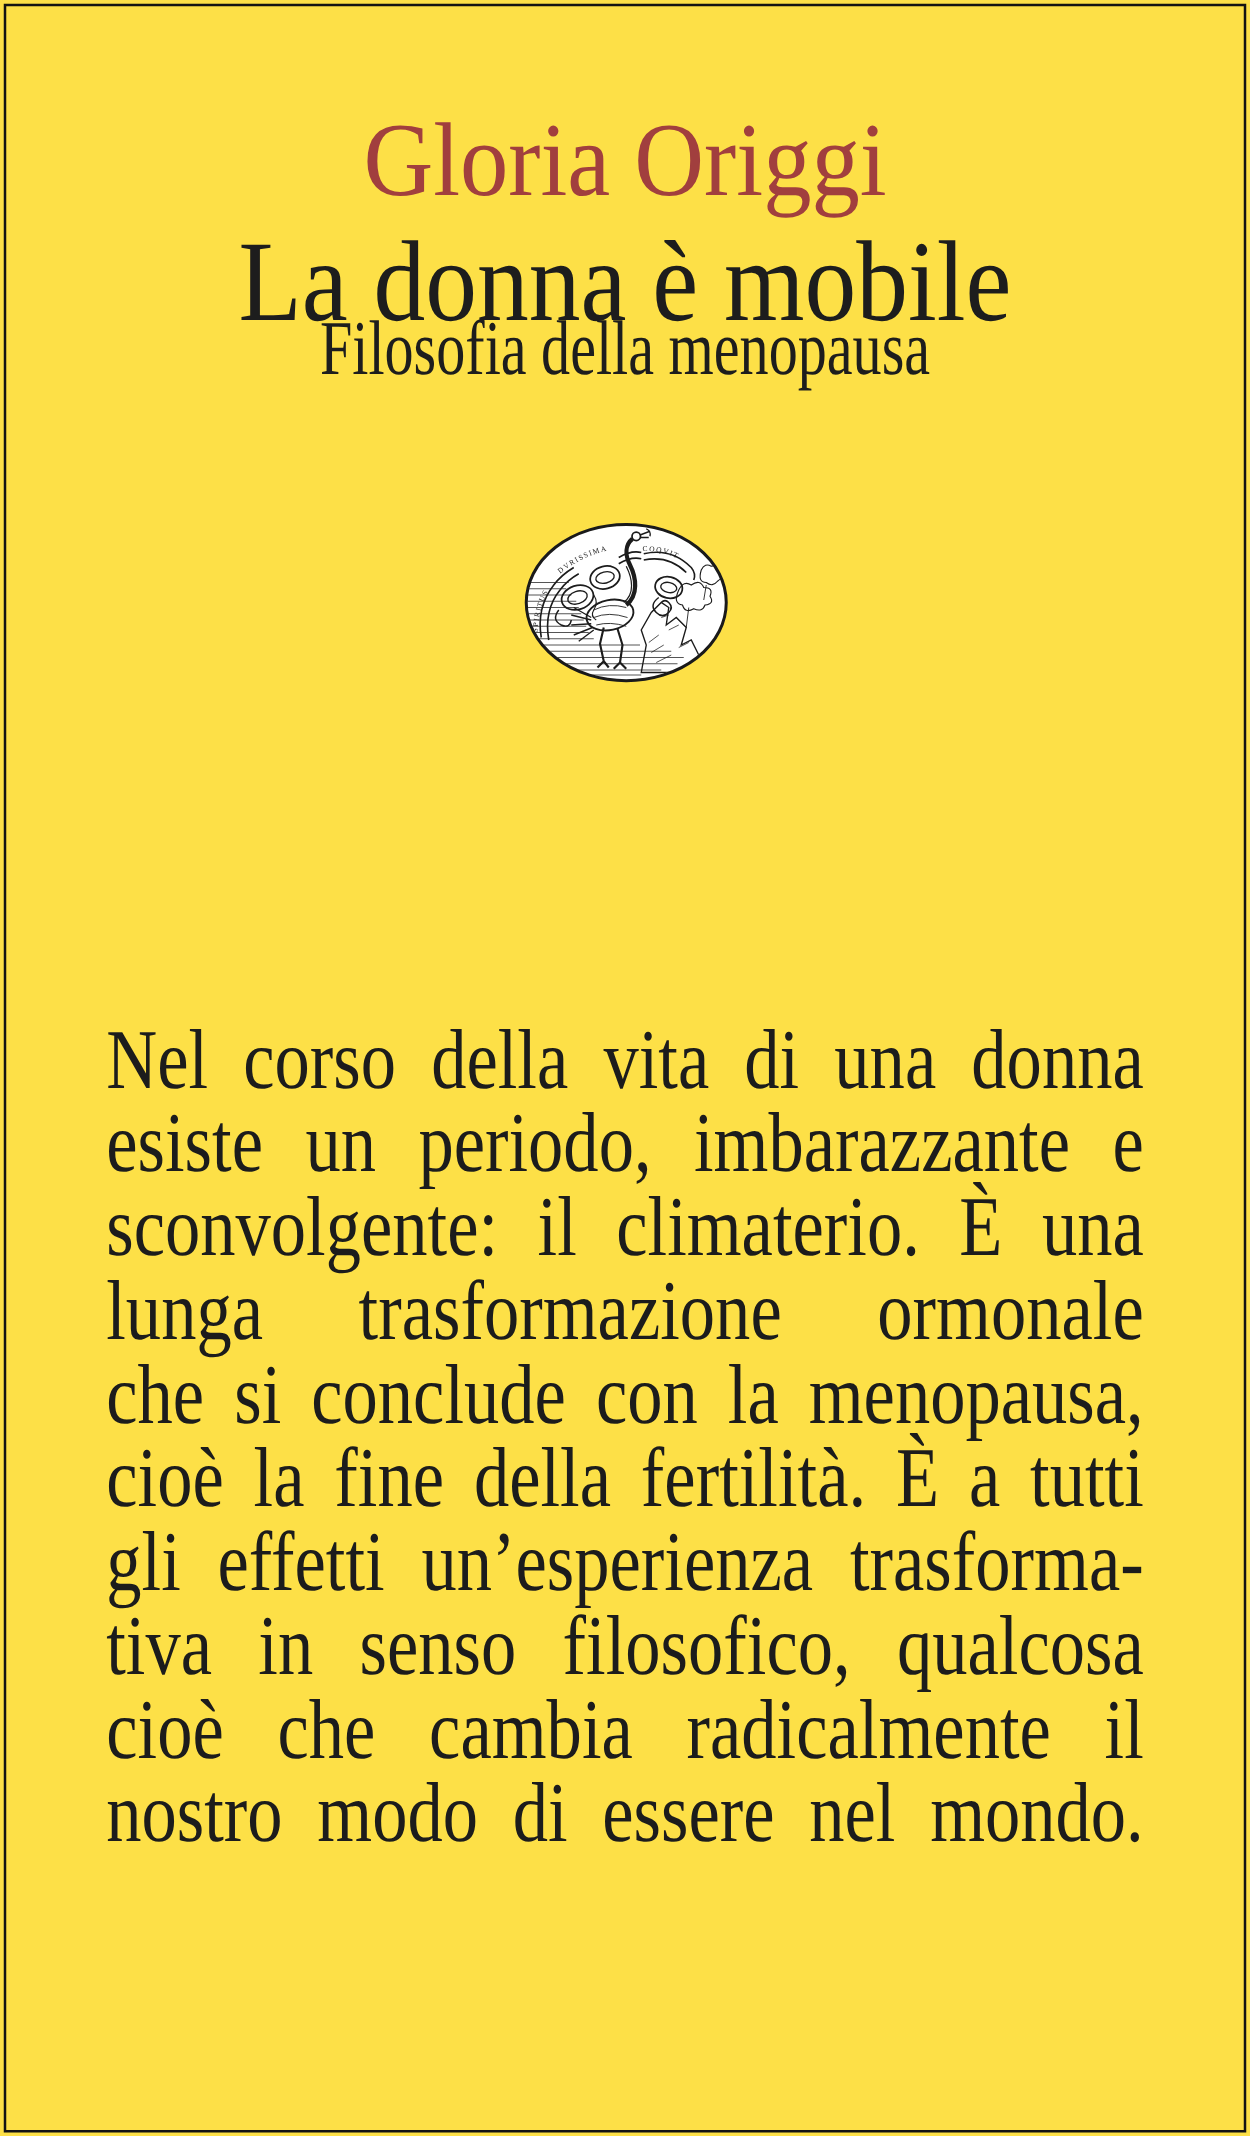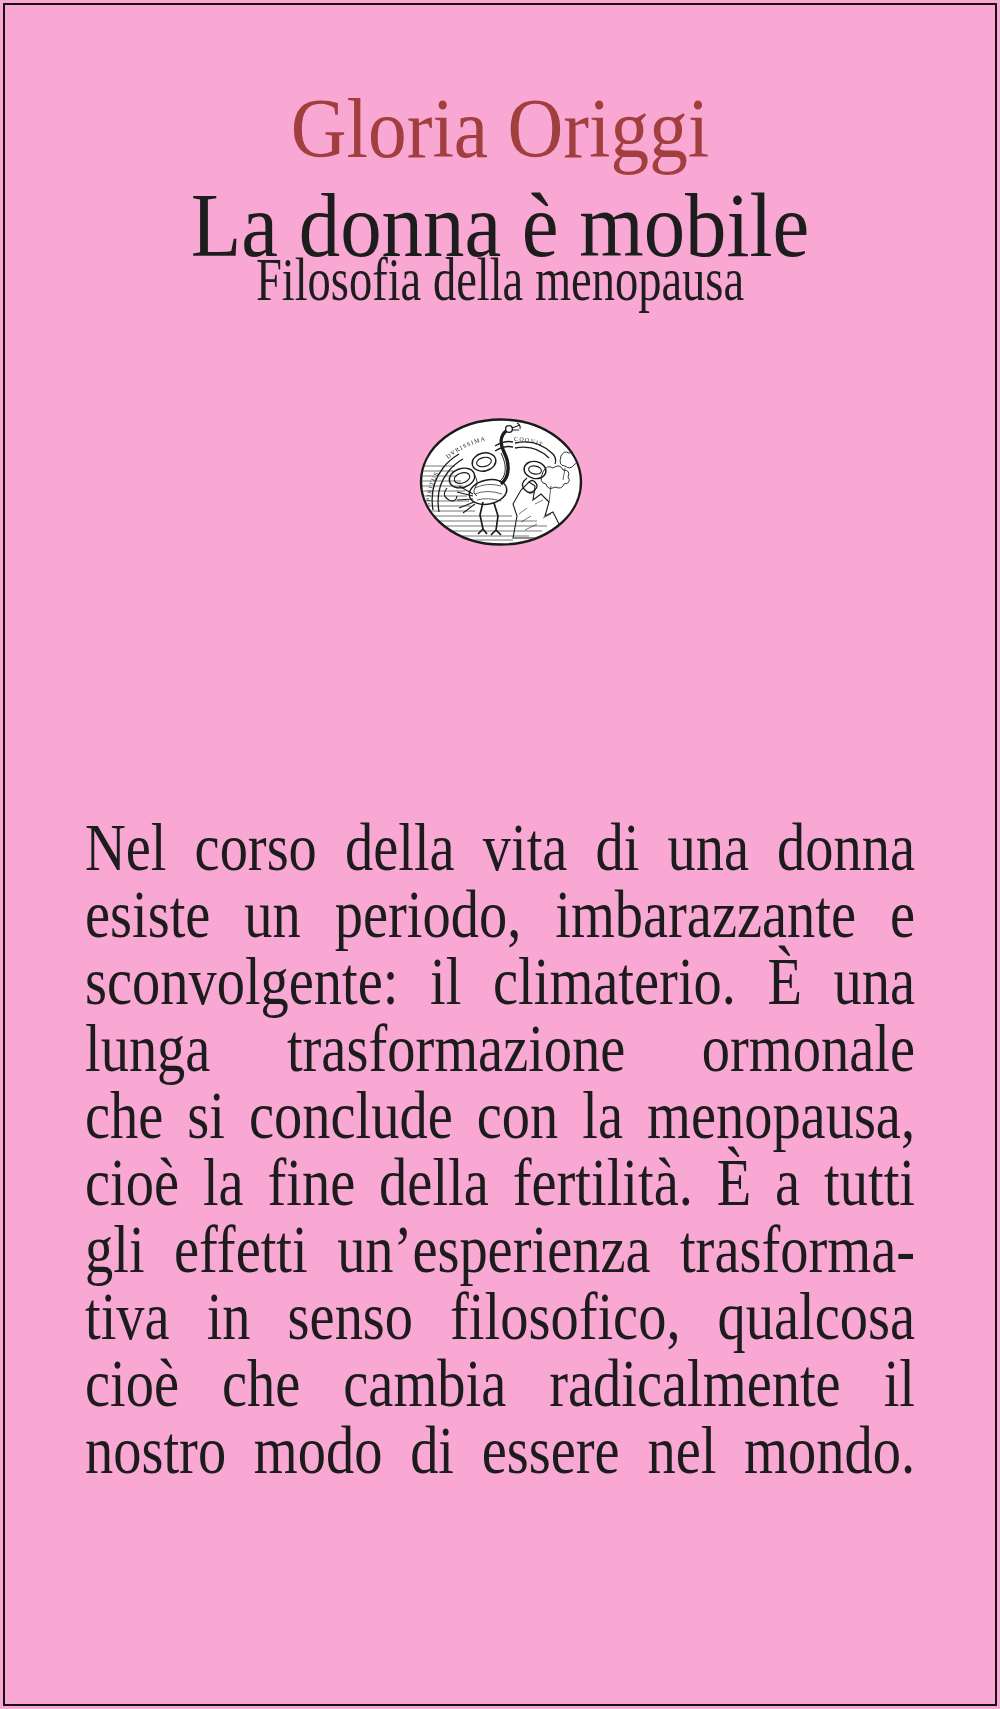--- a/index.html
+++ b/index.html
@@ -5,21 +5,21 @@
   html, body {
     margin: 0;
     padding: 0;
     background: #ffffff;
     font-family: "Liberation Serif", "DejaVu Serif", serif;
   }
   .page {
     position: relative;
     width: 1000px;
     height: 1709px;
-    background: #f9a8d4;
+    background: #fde047;
     overflow: hidden;
   }
   .frame {
     position: absolute;
     inset: 3px;
     border: 2px solid #131313;
     pointer-events: none;
   }
   .author {
     position: absolute;

